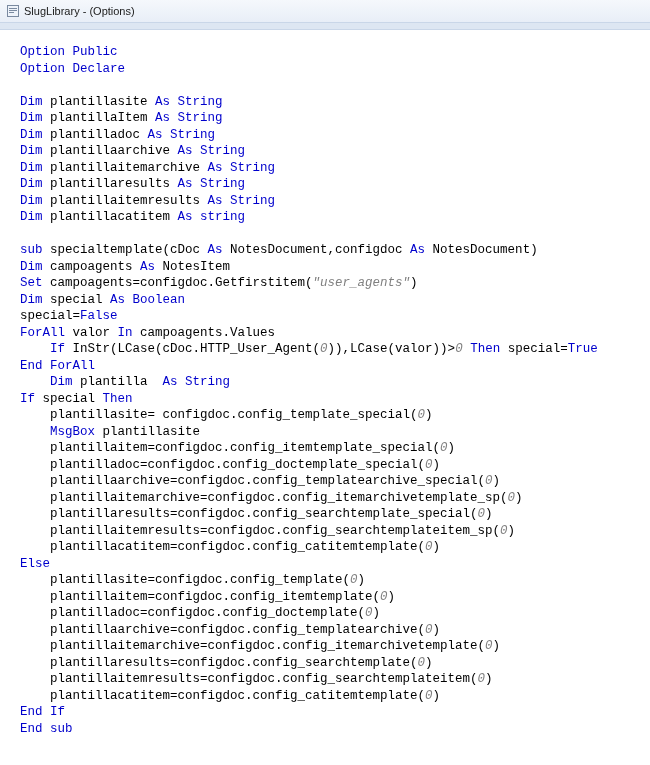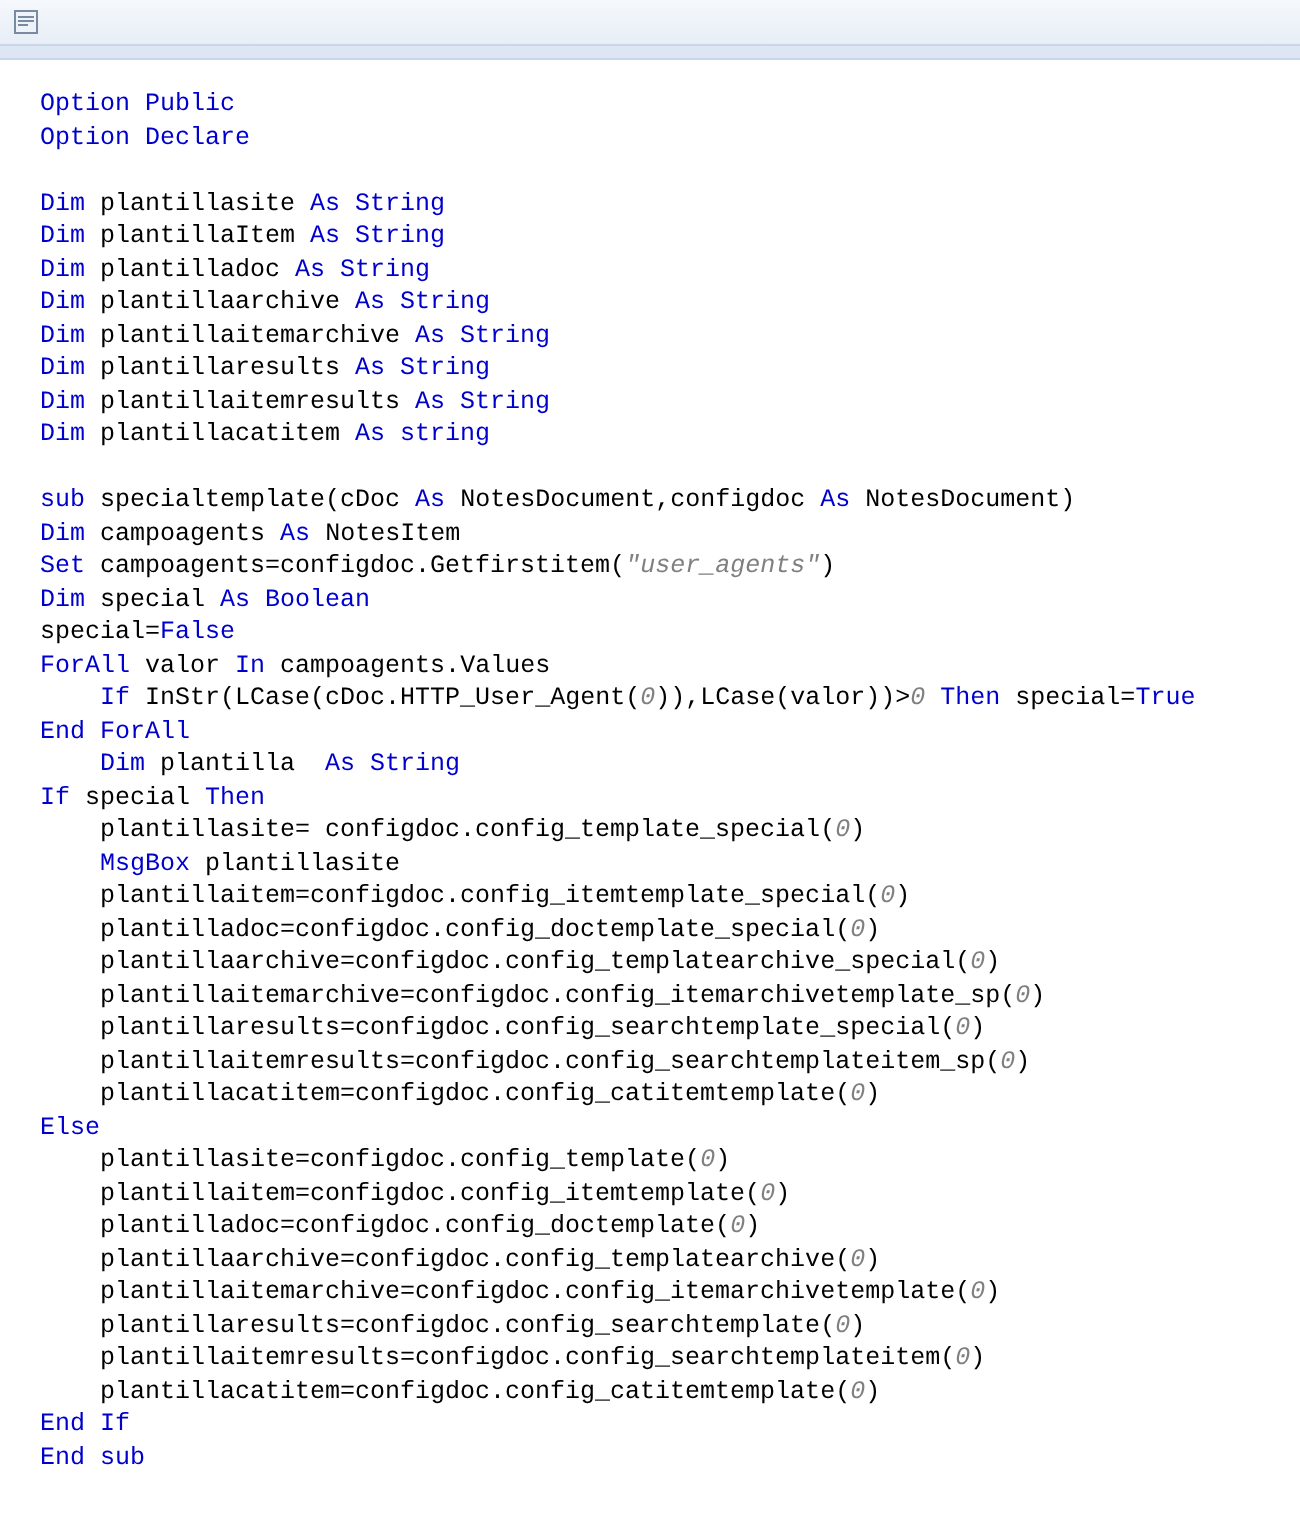--- a/index.html
+++ b/index.html
@@ -46,16 +46,17 @@
 
 <div class="title-bar">
   <span class="title-icon">
     <svg width="14" height="14" viewBox="0 0 14 14">
       <rect x="1.5" y="1.5" width="11" height="11" fill="#eef3fa" stroke="#7a8aa0" stroke-width="1"></rect>
       <rect x="3" y="4" width="8" height="1" fill="#7a8aa0"></rect>
       <rect x="3" y="6" width="8" height="1" fill="#7a8aa0"></rect>
       <rect x="3" y="8" width="5" height="1" fill="#7a8aa0"></rect>
     </svg>
   </span>
+  <span>SlugLibrary - (Options)</span>
 </div>
 <div class="divider"></div>
 
 <div class="code-pane" id="code-pane"><div><span class="kw">Option</span><span> </span><span class="kw">Public</span></div><div><span class="kw">Option</span><span> </span><span class="kw">Declare</span></div><div>&nbsp;</div><div><span class="kw">Dim</span><span> plantillasite </span><span class="kw">As String</span></div><div><span class="kw">Dim</span><span> plantillaItem </span><span class="kw">As String</span></div><div><span class="kw">Dim</span><span> plantilladoc </span><span class="kw">As String</span></div><div><span class="kw">Dim</span><span> plantillaarchive </span><span class="kw">As String</span></div><div><span class="kw">Dim</span><span> plantillaitemarchive </span><span class="kw">As String</span></div><div><span class="kw">Dim</span><span> plantillaresults </span><span class="kw">As String</span></div><div><span class="kw">Dim</span><span> plantillaitemresults </span><span class="kw">As String</span></div><div><span class="kw">Dim</span><span> plantillacatitem </span><span class="kw">As string</span></div><div>&nbsp;</div><div><span class="kw">sub</span><span> specialtemplate(cDoc </span><span class="kw">As</span><span> NotesDocument,configdoc </span><span class="kw">As</span><span> NotesDocument)</span></div><div><span class="kw">Dim</span><span> campoagents </span><span class="kw">As</span><span> NotesItem</span></div><div><span class="kw">Set</span><span> campoagents=configdoc.Getfirstitem(</span><span class="str">"user_agents"</span><span>)</span></div><div><span class="kw">Dim</span><span> special </span><span class="kw">As Boolean</span></div><div><span>special=</span><span class="kw">False</span></div><div><span class="kw">ForAll</span><span> valor </span><span class="kw">In</span><span> campoagents.Values</span></div><div><span>    </span><span class="kw">If</span><span> InStr(LCase(cDoc.HTTP_User_Agent(</span><span class="num">0</span><span>)),LCase(valor))&gt;</span><span class="num">0</span><span> </span><span class="kw">Then</span><span> special=</span><span class="kw">True</span></div><div><span class="kw">End ForAll</span></div><div><span>    </span><span class="kw">Dim</span><span> plantilla  </span><span class="kw">As String</span></div><div><span class="kw">If</span><span> special </span><span class="kw">Then</span></div><div><span>    plantillasite= configdoc.config_template_special(</span><span class="num">0</span><span>)</span></div><div><span>    </span><span class="kw">MsgBox</span><span> plantillasite</span></div><div><span>    plantillaitem=configdoc.config_itemtemplate_special(</span><span class="num">0</span><span>)</span></div><div><span>    plantilladoc=configdoc.config_doctemplate_special(</span><span class="num">0</span><span>)</span></div><div><span>    plantillaarchive=configdoc.config_templatearchive_special(</span><span class="num">0</span><span>)</span></div><div><span>    plantillaitemarchive=configdoc.config_itemarchivetemplate_sp(</span><span class="num">0</span><span>)</span></div><div><span>    plantillaresults=configdoc.config_searchtemplate_special(</span><span class="num">0</span><span>)</span></div><div><span>    plantillaitemresults=configdoc.config_searchtemplateitem_sp(</span><span class="num">0</span><span>)</span></div><div><span>    plantillacatitem=configdoc.config_catitemtemplate(</span><span class="num">0</span><span>)</span></div><div><span class="kw">Else</span></div><div><span>    plantillasite=configdoc.config_template(</span><span class="num">0</span><span>)</span></div><div><span>    plantillaitem=configdoc.config_itemtemplate(</span><span class="num">0</span><span>)</span></div><div><span>    plantilladoc=configdoc.config_doctemplate(</span><span class="num">0</span><span>)</span></div><div><span>    plantillaarchive=configdoc.config_templatearchive(</span><span class="num">0</span><span>)</span></div><div><span>    plantillaitemarchive=configdoc.config_itemarchivetemplate(</span><span class="num">0</span><span>)</span></div><div><span>    plantillaresults=configdoc.config_searchtemplate(</span><span class="num">0</span><span>)</span></div><div><span>    plantillaitemresults=configdoc.config_searchtemplateitem(</span><span class="num">0</span><span>)</span></div><div><span>    plantillacatitem=configdoc.config_catitemtemplate(</span><span class="num">0</span><span>)</span></div><div><span class="kw">End If</span></div><div><span class="kw">End sub</span></div></div>
 
 </body></html>

